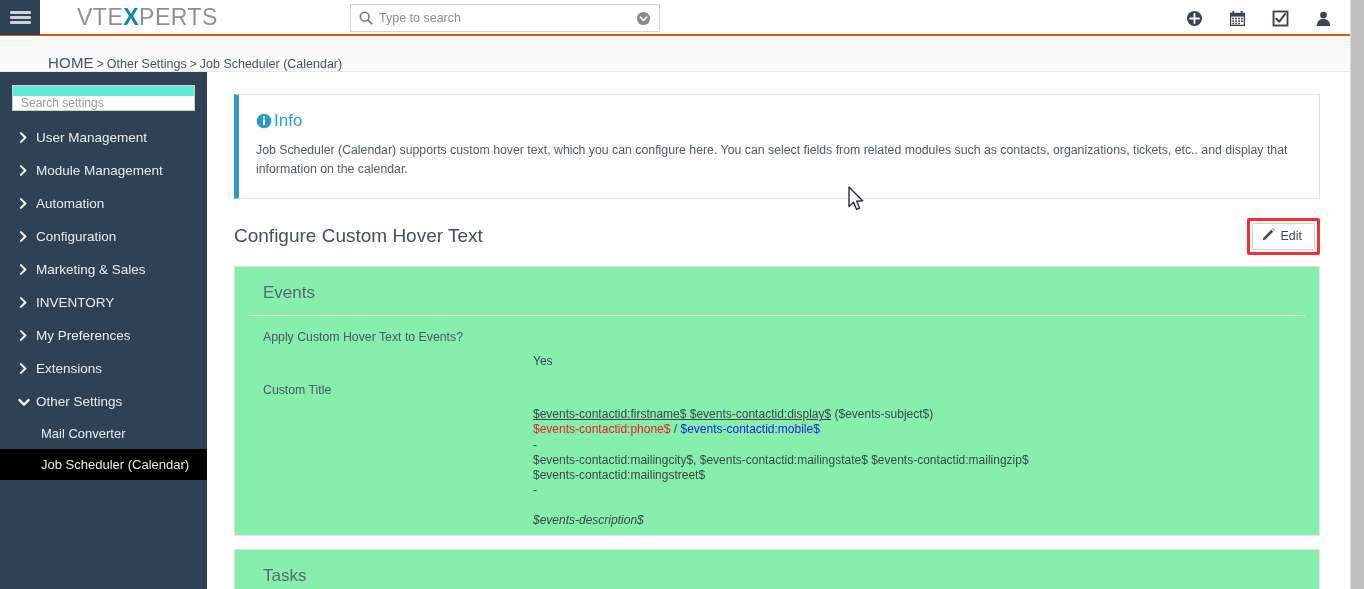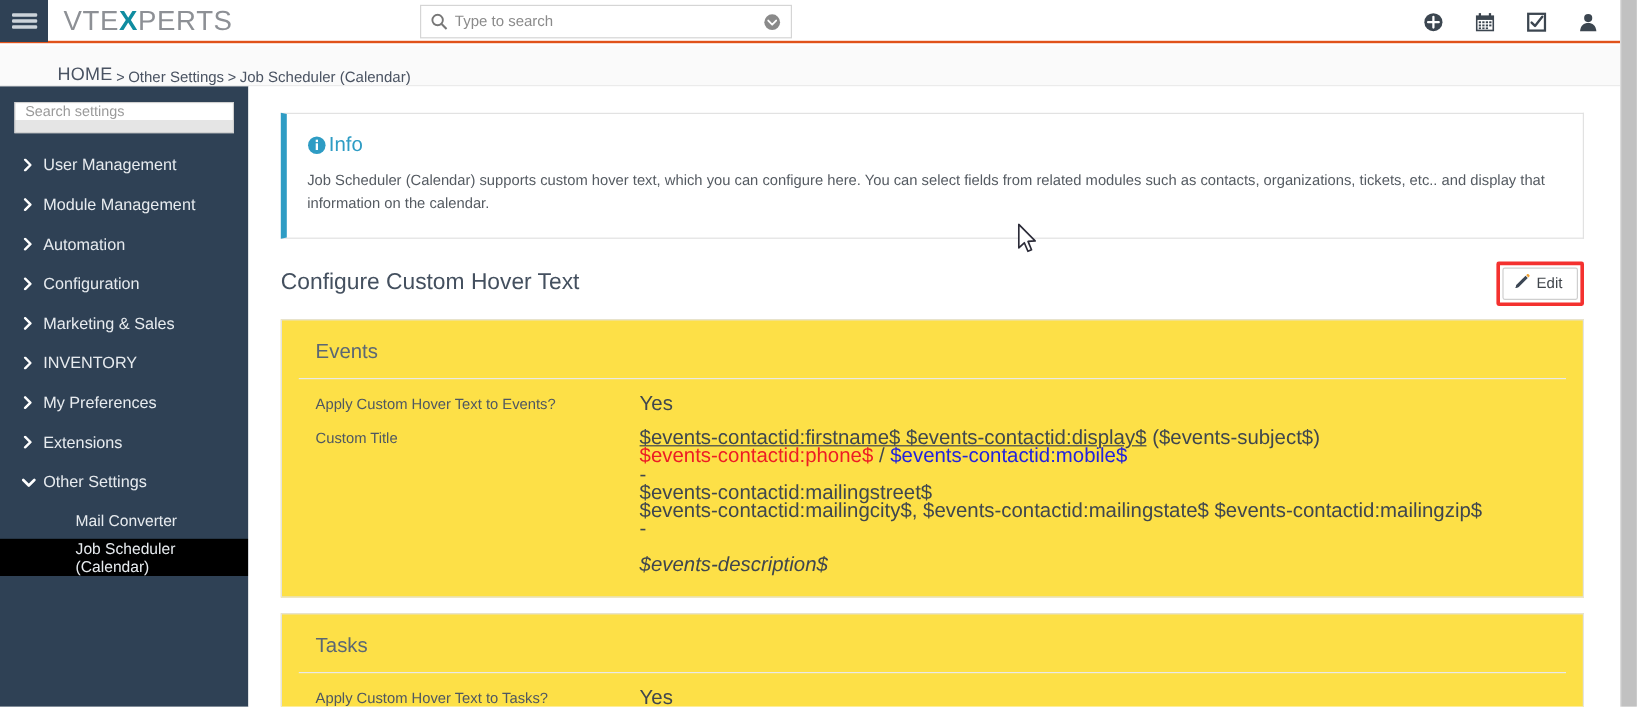--- a/index.html
+++ b/index.html
@@ -9,21 +9,21 @@
     font-family: "Liberation Sans", sans-serif;
     background: #ffffff;
   }
   #app { position: relative; width: 1364px; height: 589px; overflow: hidden; }
 
   
   .topbar {
     position: absolute; top: 0; left: 0; width: 1350px; height: 36px;
     background: #ffffff;
     border-bottom: 2px solid #e0521a;
-    display: flex; align-items: center;
+    display: flex; align-items: center; gap: 24px;
   }
   .hamburger-box {
     width: 40px; height: 36px; background: #2f4155;
     display: flex; align-items: center; justify-content: center;
     flex: 0 0 40px; cursor: pointer;
   }
   .hamburger-box .bar {
     display: block; width: 21px; height: 3px; background: #ccd3da;
     margin: 2px 0; border-radius: 1px;
   }
@@ -73,41 +73,41 @@
 
   
   .sidebar {
     position: absolute; top: 72px; left: 0;
     width: 207px; height: 517px;
     background: #2f4155;
     overflow: hidden;
   }
   .settings-search {
     margin: 13px 12px 10px 12px;
-    height: 26px; background: #e5e5e5;
+    height: 26px; background: #5eead4;
     border: 1px solid #d0d0d0;
-    display: flex; align-items: flex-start;
+    display: flex; align-items: flex-end;
   }
   .settings-search input {
     border: none; outline: none; width: 100%;
     padding: 0 8px; font-size: 12px; color: #555;
     font-family: "Liberation Sans", sans-serif;
   }
   .settings-search input::placeholder { color: #9a9a9a; }
   .nav-item {
     display: flex; align-items: center;
     height: 33px; padding-left: 18px;
     color: #e7ebef; font-size: 13.5px;
     cursor: pointer;
   }
   .nav-item .chev { width: 16px; flex: 0 0 16px; display: flex; align-items: center; }
   .nav-item .lbl { margin-left: 2px; text-align: right; }
   .nav-sub {
     display: flex; align-items: center;
-    height: 31px; padding-left: 63px;
+    height: 31px; padding-left: 41px;
     color: #e7ebef; font-size: 13px; cursor: pointer;
   }
   .nav-sub.active { background: #000000; }
 
   
   .main {
     position: absolute; top: 72px; left: 207px;
     width: 1143px; height: 517px;
     background: #ffffff;
     overflow: hidden;
@@ -144,38 +144,38 @@
     border: 1px solid #cfcfcf; background: #fff;
     padding: 4px 12px 5px 9px; font-size: 12.5px; color: #41464c;
     display: flex; align-items: center; gap: 5px;
     cursor: pointer; border-radius: 2px;
     font-family: "Liberation Sans", sans-serif;
   }
 
   .panel {
     margin: 13px 30px 0 27px;
     border: 1px solid #e3e3e3;
-    background: #fde047;
-    padding: 0 0 18px 0;
+    background: #86efac;
+    padding: 0 0 6px 0;
   }
   .panel-title {
     font-size: 17px; color: #5b6774; font-weight: 400;
     padding: 16px 0 12px 14px;
     margin: 0 14px;
     border-bottom: 1px solid #e9e9e9;
   }
   .row {
     display: flex; padding: 13px 14px 0 14px; margin: 0 14px;
   }
   .row-label {
     width: 270px; flex: 0 0 270px;
     font-size: 12.3px; color: #4f5761; padding-top: 1px;
   }
   .row-value {
-    font-size: 17px; color: #3f464e; line-height: 15.2px;
+    font-size: 12px; color: #3f464e; line-height: 15.2px; margin-top: 25px;
   }
   .vline { white-space: nowrap; }
   .u { text-decoration: underline; }
   .red { color: #ed1c24; }
   .blue { color: #2222dd; }
   .ital { font-style: italic; }
   .spacer-line { height: 15px; }
 
   
   .vscroll {
@@ -396,22 +396,22 @@
           <div class="row">
             <div class="row-label">Apply Custom Hover Text to Events?</div>
             <div class="row-value">Yes</div>
           </div>
           <div class="row">
             <div class="row-label">Custom Title</div>
             <div class="row-value">
               <div class="vline"><span class="u">$events-contactid:firstname$ $events-contactid:display$</span><span> ($events-subject$)</span></div>
               <div class="vline"><span class="red">$events-contactid:phone$</span><span> / </span><span class="blue">$events-contactid:mobile$</span></div>
               <div class="vline"><span>-</span></div>
+              <div class="vline"><span>$events-contactid:mailingcity$, $events-contactid:mailingstate$ $events-contactid:mailingzip$</span></div>
               <div class="vline"><span>$events-contactid:mailingstreet$</span></div>
-              <div class="vline"><span>$events-contactid:mailingcity$, $events-contactid:mailingstate$ $events-contactid:mailingzip$</span></div>
               <div class="vline"><span>-</span></div>
               <div class="spacer-line">&nbsp;</div>
               <div class="vline"><span class="ital">$events-description$</span></div>
             </div>
           </div>
         </div>
         <div class="panel">
           <div class="panel-title">Tasks</div>
           <div class="row">
             <div class="row-label">Apply Custom Hover Text to Tasks?</div>

